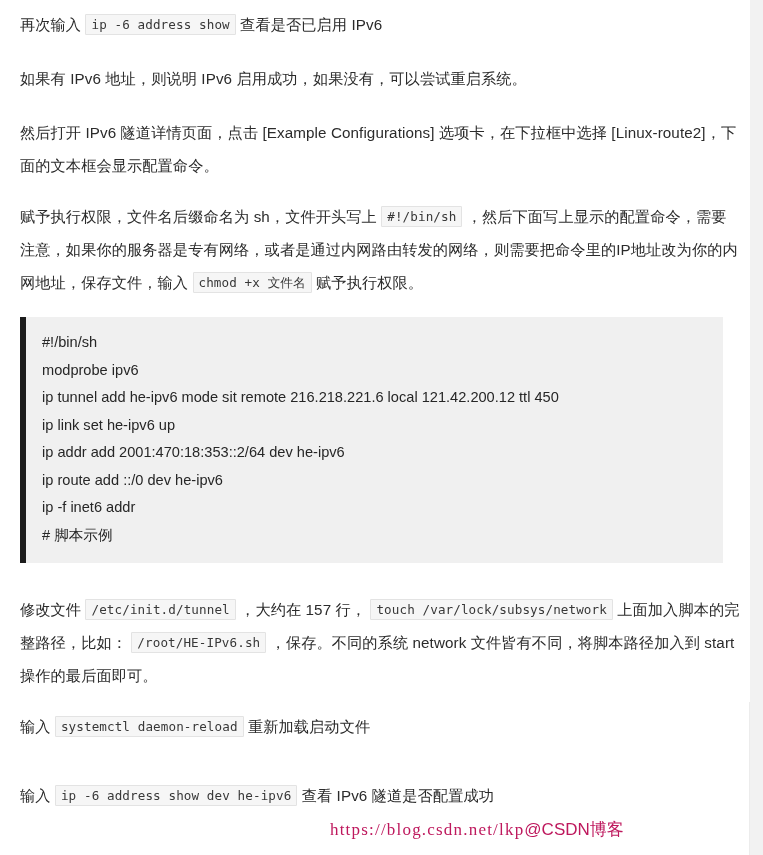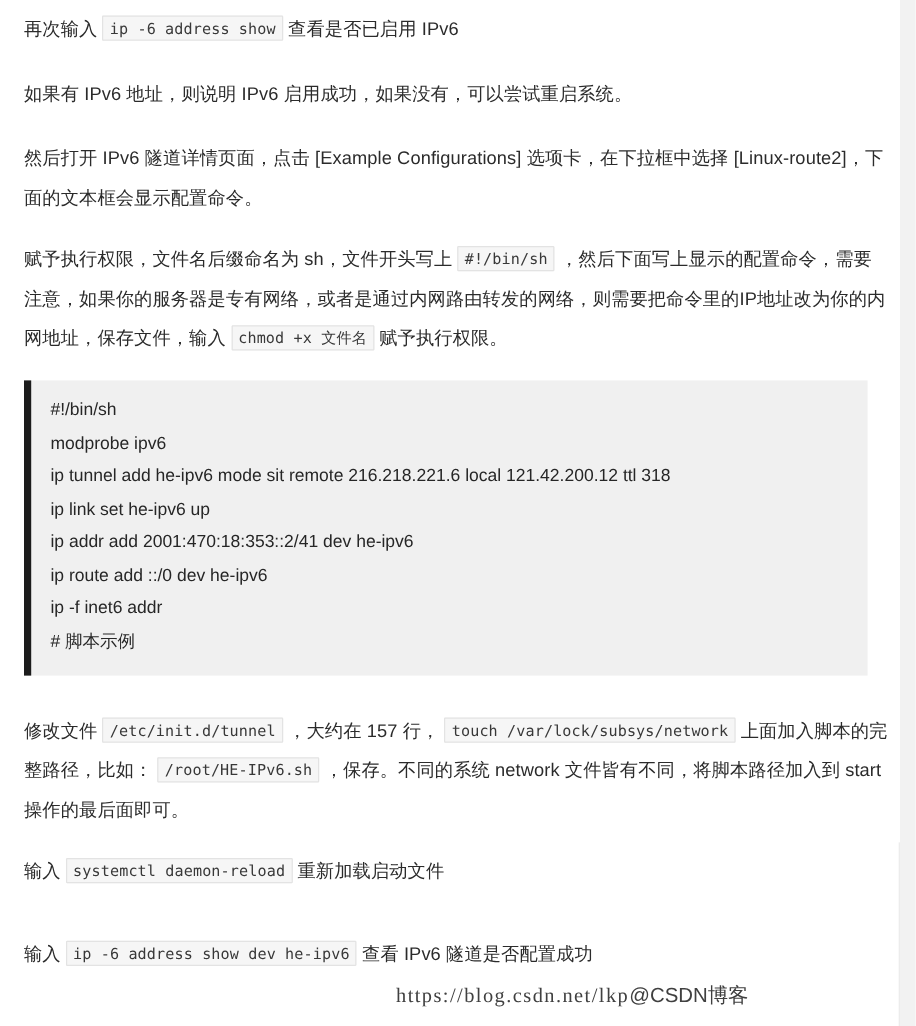--- a/index.html
+++ b/index.html
@@ -83,21 +83,21 @@
     white-space: pre;
   }
 
   
   .watermark {
     position: absolute;
     left: 330px;
     top: 818px;
     font-family: "Liberation Serif", "DejaVu Serif", serif;
     font-size: 17px;
-    color: #404040;
+    color: #be185d;
     letter-spacing: 1.2px;
     white-space: nowrap;
     pointer-events: none;
   }
   .watermark .wm-tail {
     font-family: "Liberation Sans", "DejaVu Sans", sans-serif;
     letter-spacing: 0px;
   }
 </style>
 </head>
@@ -128,23 +128,23 @@
     <code class="inline">#!/bin/sh</code>
     <span>，然后下面写上显示的配置命令，需要注意，如果你的服务器是专有网络，或者是通过内网路由转发的网络，则需要把命令里的IP地址改为你的内网地址，保存文件，输入</span>
     <code class="inline">chmod +x 文件名</code>
     <span>赋予执行权限。</span>
   </p>
 
   <div class="gap-md"></div>
 
   <pre class="codeblock"><span class="cline">#!/bin/sh</span>
 <span class="cline">modprobe ipv6</span>
-<span class="cline">ip tunnel add he-ipv6 mode sit remote 216.218.221.6 local 121.42.200.12 ttl 318</span>
+<span class="cline">ip tunnel add he-ipv6 mode sit remote 216.218.221.6 local 121.42.200.12 ttl 450</span>
 <span class="cline">ip link set he-ipv6 up</span>
-<span class="cline">ip addr add 2001:470:18:353::2/41 dev he-ipv6</span>
+<span class="cline">ip addr add 2001:470:18:353::2/64 dev he-ipv6</span>
 <span class="cline">ip route add ::/0 dev he-ipv6</span>
 <span class="cline">ip -f inet6 addr</span>
 <span class="cline"># 脚本示例</span></pre>
 
   <div class="gap-md"></div>
 
 
   <div class="gap-sm"></div>
 
   <p class="para">

